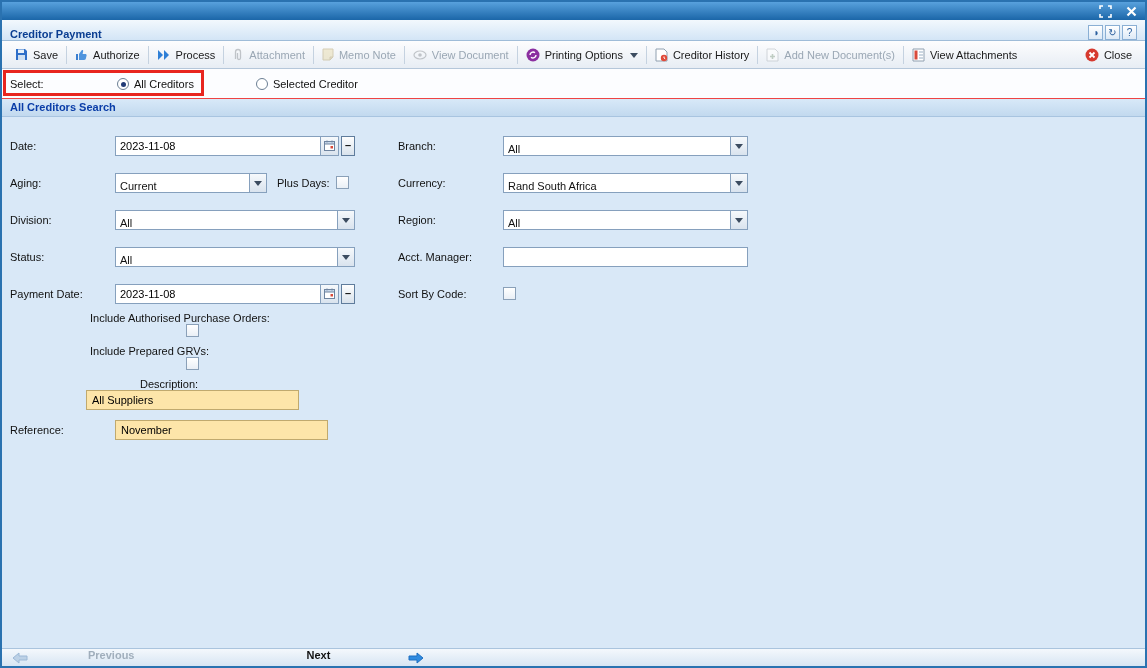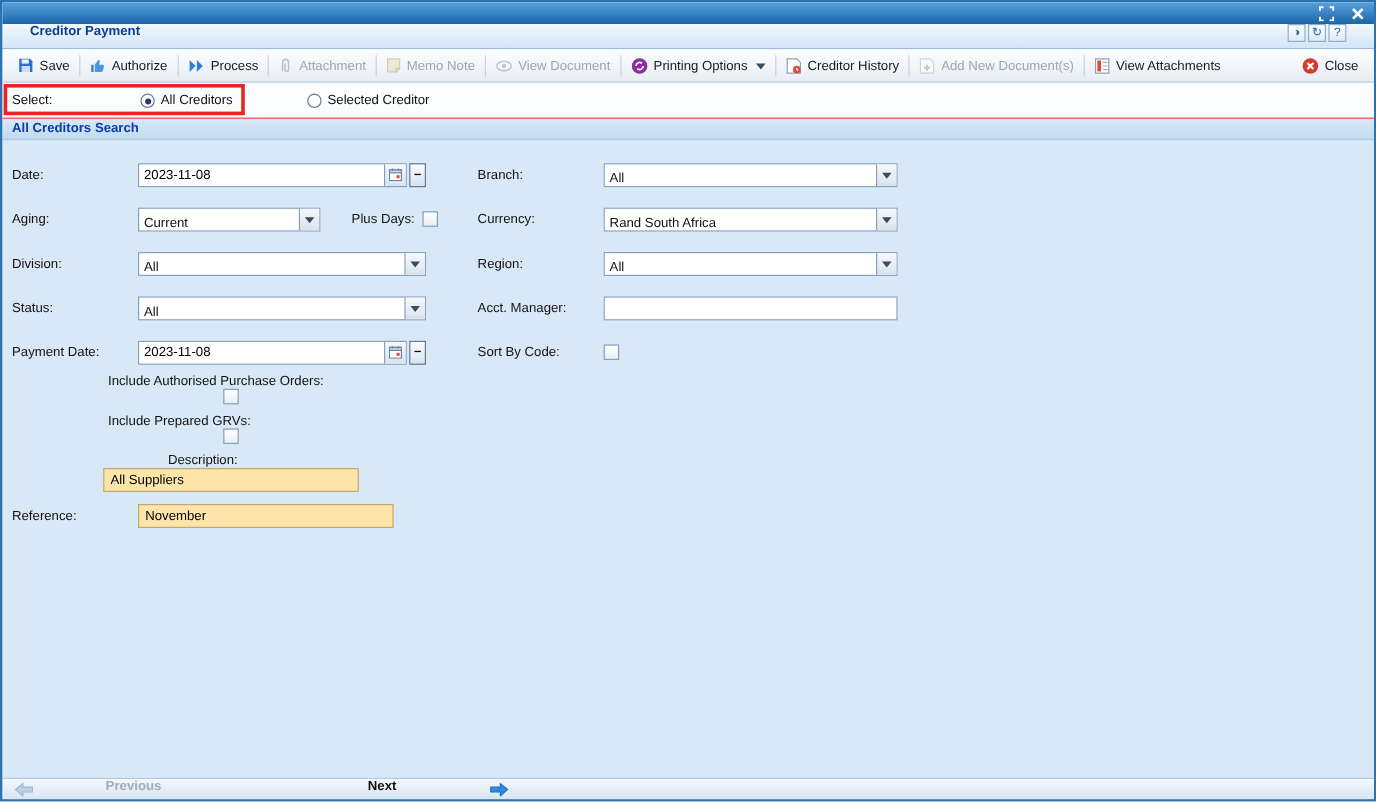--- a/index.html
+++ b/index.html
@@ -9,21 +9,21 @@
   .window { width:1147px; height:668px; border:2px solid #2a72b0; background:#d9e8f7;
             display:flex; flex-direction:column; position:relative; overflow:hidden; }
 
   
   .topbar { height:18px; background:linear-gradient(#58a1dd,#1b66a8); display:flex;
             align-items:center; justify-content:flex-end; padding:0 6px; gap:10px; flex:0 0 auto; }
   .topbar .wbtn { width:16px; height:14px; display:flex; align-items:center; justify-content:center; cursor:pointer; }
 
   
   .titlebar { height:21px; background:linear-gradient(#f2f8fd,#d3e5f6); border-bottom:1px solid #9fbcd8;
-              display:flex; align-items:flex-start; padding:0 23px; flex:0 0 auto; }
+              display:flex; align-items:flex-end; padding:0 8px; flex:0 0 auto; }
   .title { font-weight:bold; color:#0a3d91; }
   .titlebar-btns { margin-left:auto; display:flex; gap:2px; }
   .tbtn { width:15px; height:15px; border:1px solid #8aafd4; background:linear-gradient(#ffffff,#dce9f6);
           display:flex; align-items:center; justify-content:center; font-size:10px; color:#2a5f9e; cursor:pointer; }
 
   
   .toolbar { height:28px; background:linear-gradient(#fdfdfe,#e7edf4); border-bottom:1px solid #b5c7da;
              display:flex; align-items:center; padding:0 6px; flex:0 0 auto; }
   .tb-btn { display:inline-flex; align-items:center; gap:5px; padding:3px 7px; color:#1a1a1a; cursor:pointer; white-space:nowrap; }
   .tb-btn.disabled { color:#9aa7b4;justify-content:center; }
@@ -245,21 +245,21 @@
         </div>
         <span class="minus-btn"></span>
       </div>
 
       <div class="frow">
         <span class="flabel">Aging:</span>
         <div class="field" style="width:152px">
           <span class="val">Current</span>
           <span class="dd-btn"></span>
         </div>
-        <span style="margin-left:26px">Plus Days:</span>
+        <span style="margin-left:10px">Plus Days:</span>
         <span class="cb" style="margin-left:6px"></span>
       </div>
 
       <div class="frow">
         <span class="flabel">Division:</span>
         <div class="field" style="width:240px">
           <span class="val">All</span>
           <span class="dd-btn"></span>
         </div>
       </div>

